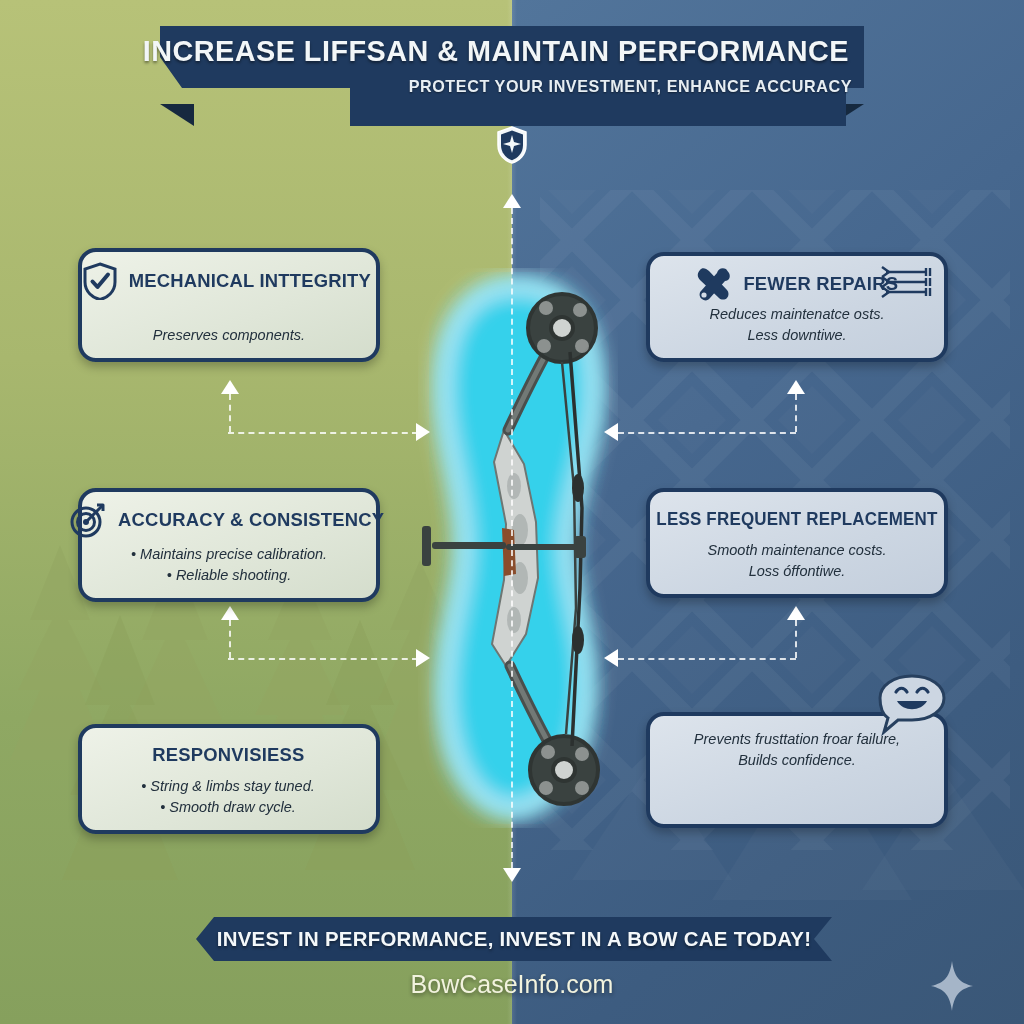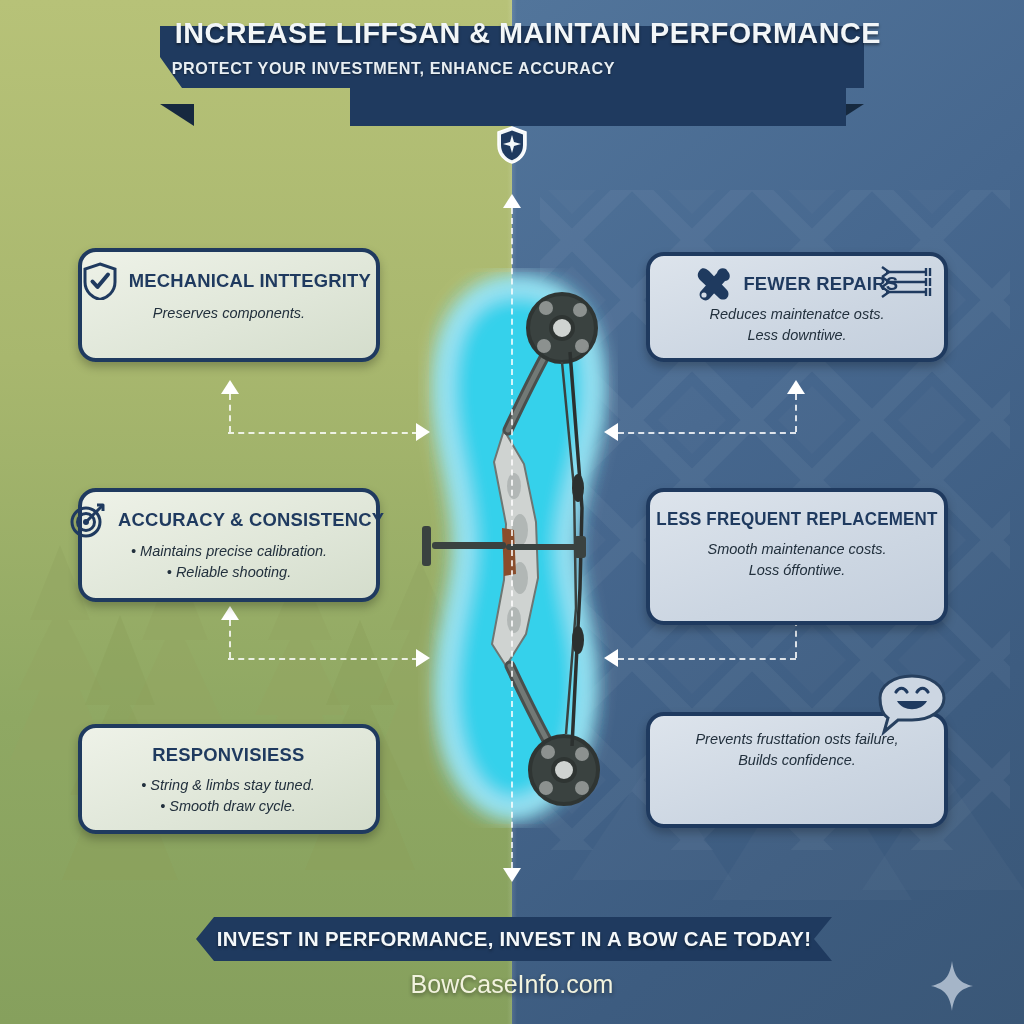--- a/index.html
+++ b/index.html
@@ -28,22 +28,22 @@
   }
 
   
   .ribbon{
     position:absolute;top:26px;left:160px;width:704px;height:100px;
     background:#1f3a5f;
     clip-path:polygon(0 0,704px 0,704px 62px,686px 62px,686px 100px,190px 100px,190px 62px,22px 62px,0 31px);
     filter:drop-shadow(0 3px 4px rgba(0,0,0,.28));
   }
   .ribbon-inner{
-    position:absolute;top:8px;left:160px;width:704px;height:129px;
-    display:flex;flex-direction:column;align-items:flex-start;justify-content:flex-start;
+    position:absolute;top:26px;left:160px;width:704px;height:129px;
+    display:flex;flex-direction:column;align-items:flex-end;justify-content:flex-start;
   }
   .ribbon-title{
     margin-top:8px;
     color:#f2f6f8;font-size:30px;font-weight:bold;letter-spacing:.5px;
     font-family:"Liberation Sans Narrow","Liberation Sans",sans-serif;
     text-shadow:0 2px 3px rgba(0,0,0,.45);
     white-space:nowrap;transform:scaleX(.96);
   }
   .ribbon-sub{
     margin-top:9px;
@@ -63,21 +63,21 @@
   }
 
   
   .card{
     position:absolute;
     border:4px solid #1f3a5f;
     border-radius:18px;
     box-sizing:border-box;
     box-shadow:0 5px 10px rgba(0,0,0,.25);
     padding:10px 14px 12px 14px;
-    display:flex;flex-direction:column;justify-content:flex-start;
+    display:flex;flex-direction:column;justify-content:space-between;
   }
   .card.left{
     background:linear-gradient(160deg,#eef2e8 0%,#dfe6d8 60%,#d4ddcc 100%);
     left:78px;width:302px;
   }
   .card.right{
     background:linear-gradient(160deg,#dde4ec 0%,#ccd6e2 60%,#c3cedc 100%);
     left:646px;width:302px;
   }
   .card-head{
@@ -365,33 +365,33 @@
         <path d="M46 4 V12"></path>
           <path d="M50 4 V12"></path>
         <path d="M46 14 V22"></path>
           <path d="M50 14 V22"></path>
         <path d="M46 24 V32"></path>
           <path d="M50 24 V32"></path>
       </g>
     </svg>
   </div>
 
-  <div class="card right" style="top:488px;height:137px;">
+  <div class="card right" style="top:488px;height:110px;">
     <div class="card-head">
       <div class="card-title sm">LESS FREQUENT REPLACEMENT</div>
     </div>
     <div class="card-lines">
       <div class="card-line">Smooth maintenance costs.</div>
       <div class="card-line">Loss óffontiwe.</div>
     </div>
   </div>
 
   <div class="card right" style="top:712px;height:116px;">
     <div class="card-lines">
-      <div class="card-line">Prevents frusttation osts failure,</div>
+      <div class="card-line">Prevents frusttation froar failure,</div>
       <div class="card-line">Builds confidence.</div>
     </div>
   </div>
 
   <svg style="position:absolute;left:876px;top:672px;" width="72" height="64" viewBox="0 0 72 64">
     <path d="M36 4 C55 4 68 14 68 26 C68 38 55 48 36 48 L22 48 L8 60 L12 46 C6 42 4 34 4 26 C4 14 17 4 36 4 Z" fill="#ccd6e2" stroke="#27405f" stroke-width="3"></path>
     <path d="M20 20 C23 15 28 15 31 20" fill="none" stroke="#1f3a5f" stroke-width="3.2" stroke-linecap="round"></path>
     <path d="M41 20 C44 15 49 15 52 20" fill="none" stroke="#1f3a5f" stroke-width="3.2" stroke-linecap="round"></path>
     <path d="M21 29 C27 40 45 40 51 29 Z" fill="#1f3a5f"></path>
   </svg>

